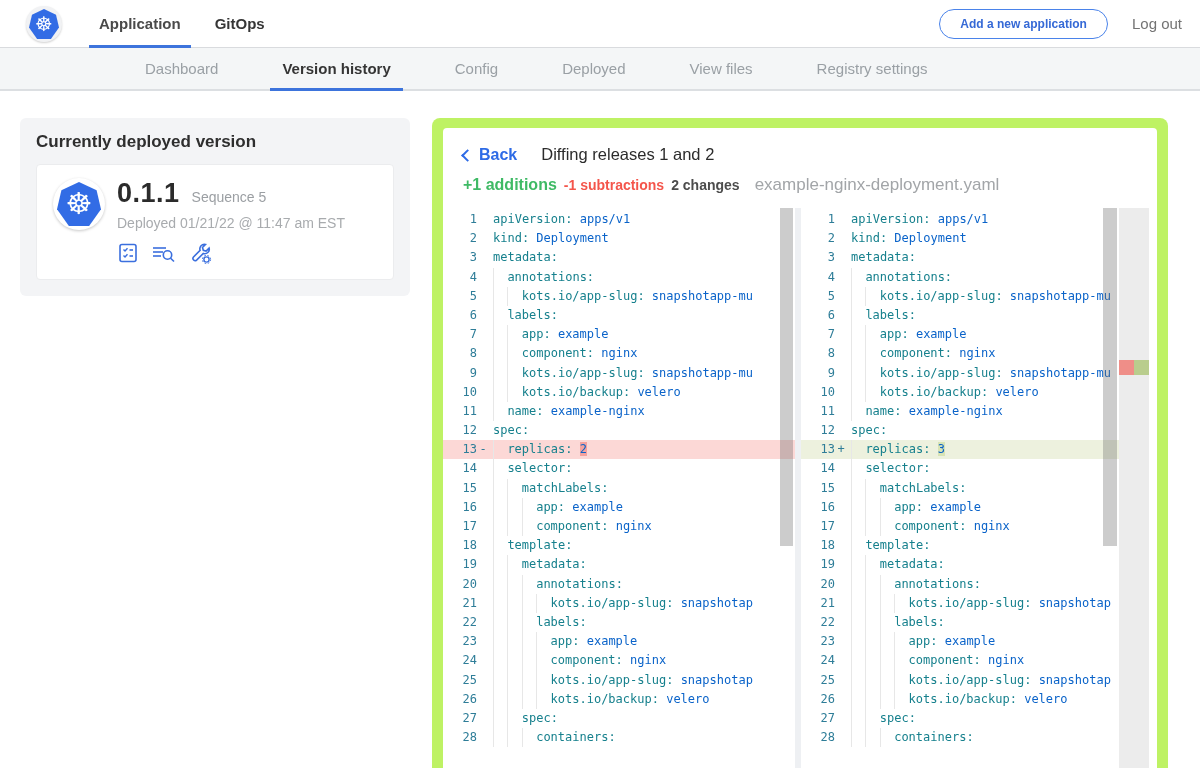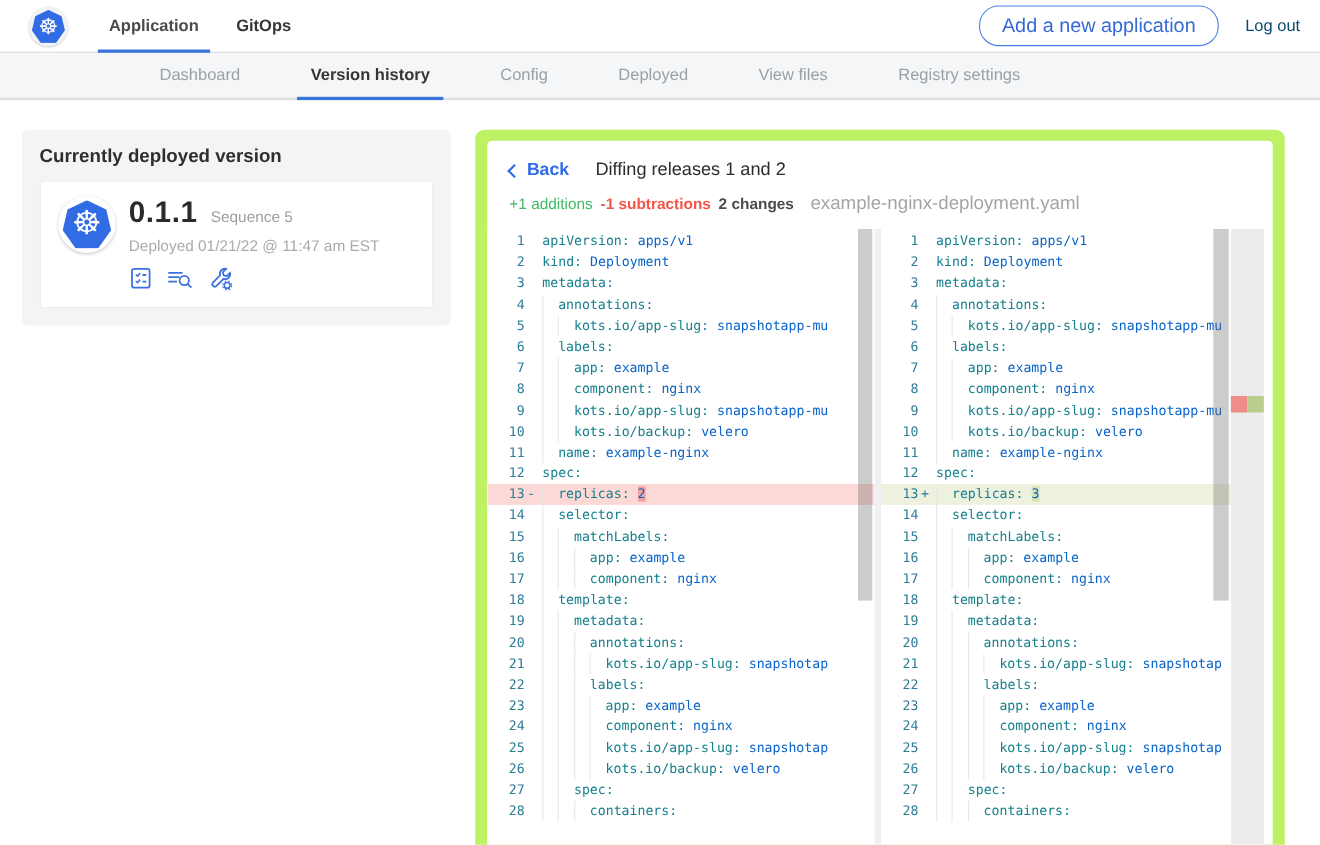--- a/index.html
+++ b/index.html
@@ -14,24 +14,24 @@
   .logo-hept { width:30px; height:30px; background:#326ce5;
                clip-path:polygon(50% 0%, 90% 19%, 100% 62%, 73% 100%, 27% 100%, 0% 62%, 10% 19%);
                display:flex; align-items:center; justify-content:center; }
   .logo-hept span { color:#fff; font-family:"DejaVu Sans", sans-serif; font-size:20px; line-height:1; }
   .top-tabs { display:flex; gap:30px; margin-left:97px; height:100%; }
   .top-tab { display:flex; align-items:center; font-size:15px; color:#4a4a4a; height:100%;
              padding:12px 2px; cursor:pointer; position:relative; font-weight:700; }
   .top-tab.inactive { font-weight:700; color:#363636; }
   .top-tab.active::after { content:""; position:absolute; left:-8px; right:-8px; bottom:-1px; height:3px; background:#3d74dc; }
   .top-right { position:absolute; right:18px; top:0; height:100%; display:flex; align-items:center; gap:24px; }
-  .add-btn { border:1.5px solid #4a83ea; color:#3569d6; font-weight:400; font-size:18px;
+  .add-btn { border:1.5px solid #4a83ea; color:#3569d6; font-weight:700; font-size:12px;
              border-radius:18px; padding:7px 20px; background:#fff; cursor:pointer;
              font-family:"Liberation Sans", sans-serif; }
-  .logout { font-size:15px; color:#0c4a6e; cursor:pointer; }
+  .logout { font-size:15px; color:#737373; cursor:pointer; }
 
   
   .subnav { height:43px; background:#f4f6f7; border-bottom:2px solid #dcdfe2;
             display:flex; align-items:stretch; gap:40px; padding-left:133px; }
   .sub-tab { display:flex; align-items:center; font-size:15px; color:#9aa0a5; padding:0 12px;
              cursor:pointer; position:relative; }
   .sub-tab.active { color:#353535; font-weight:700; }
   .sub-tab.active::after { content:""; position:absolute; left:0; right:0; bottom:-2px; height:3px; background:#3d74dc; }
 
   
@@ -58,21 +58,21 @@
   .diff-card { position:absolute; left:432px; top:118px; width:736px; height:650px;
                background:#bef264; border-radius:8px 8px 0 0; overflow:hidden; }
   .diff-panel { position:absolute; left:11px; right:11px; top:10px; bottom:0; background:#fff;
                 border-radius:4px 4px 0 0; overflow:hidden; }
   .diff-head { display:flex; align-items:center; gap:24px; padding:17px 20px 9px; }
   .back-link { display:flex; align-items:center; gap:7px; color:#2e6be6; font-weight:700; font-size:16px; cursor:pointer; }
   .back-chev { display:inline-block; width:9px; height:9px; border-left:2.5px solid #2e6be6; border-bottom:2.5px solid #2e6be6;
                transform:rotate(45deg); margin-top:1px; }
   .diff-title { font-size:16.5px; font-weight:400; color:#2c2c2c; }
   .diff-stats { display:flex; align-items:baseline; gap:7px; padding:2px 20px 13px; }
-  .stat-add { color:#3fba65; font-weight:400; font-size:14px; }
+  .stat-add { color:#3fba65; font-weight:700; font-size:16px; }
   .stat-sub { color:#f4554b; font-weight:700; font-size:14px; }
   .stat-chg { color:#4c4c4c; font-weight:700; font-size:14px; }
   .stat-file { color:#a2a5a8; font-size:17px; margin-left:8px; }
 
   .diff-body { display:flex; }
   .gap-sep { width:6px; background:#eef0f3; flex:0 0 auto; }
   .pane { position:relative; height:560px; background:#fff; overflow:hidden;
           font-family:"DejaVu Sans Mono","Liberation Mono",monospace; font-size:12px; }
   .pane.left { width:352px; }
   .pane.right { width:348px; }

